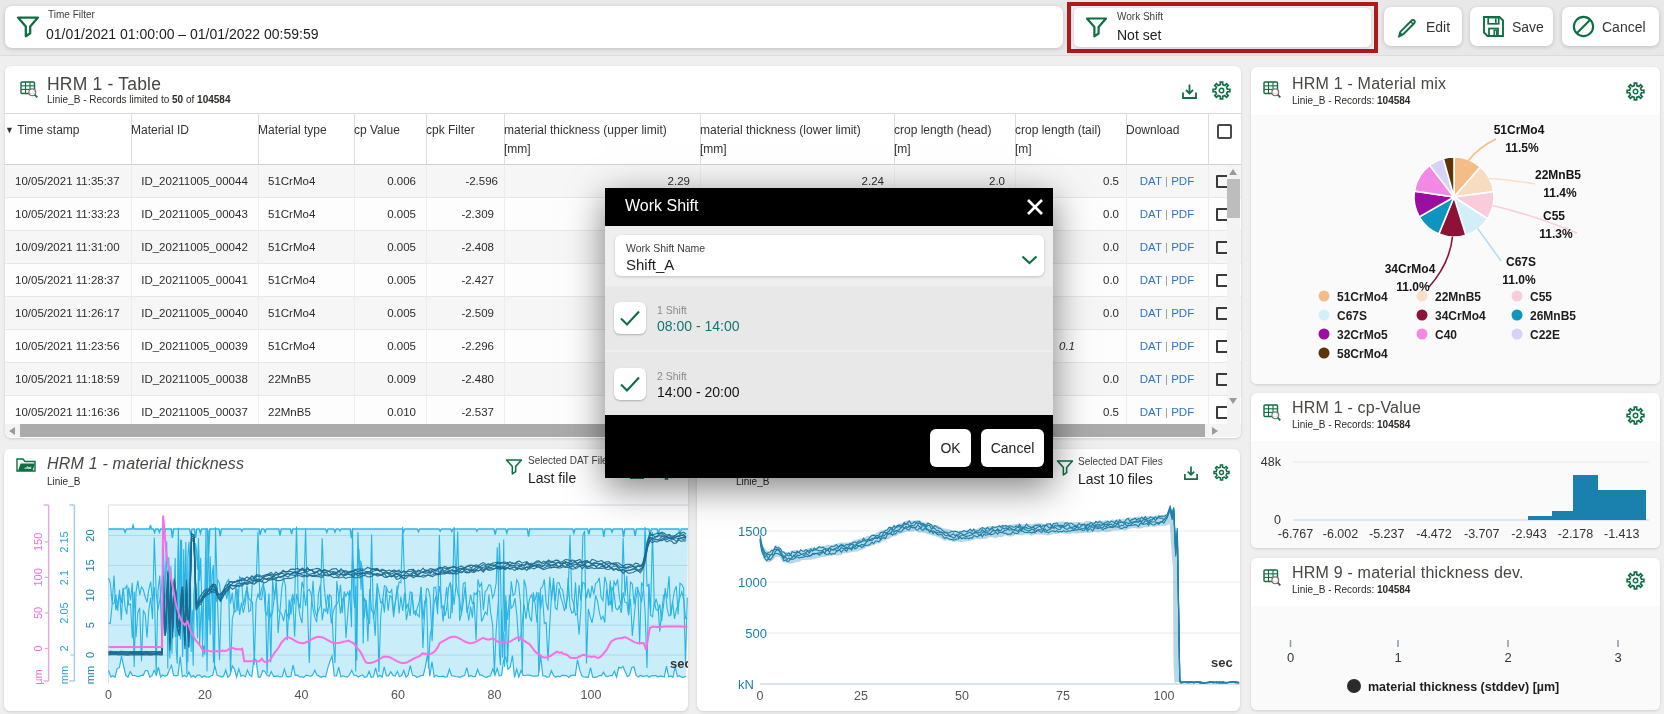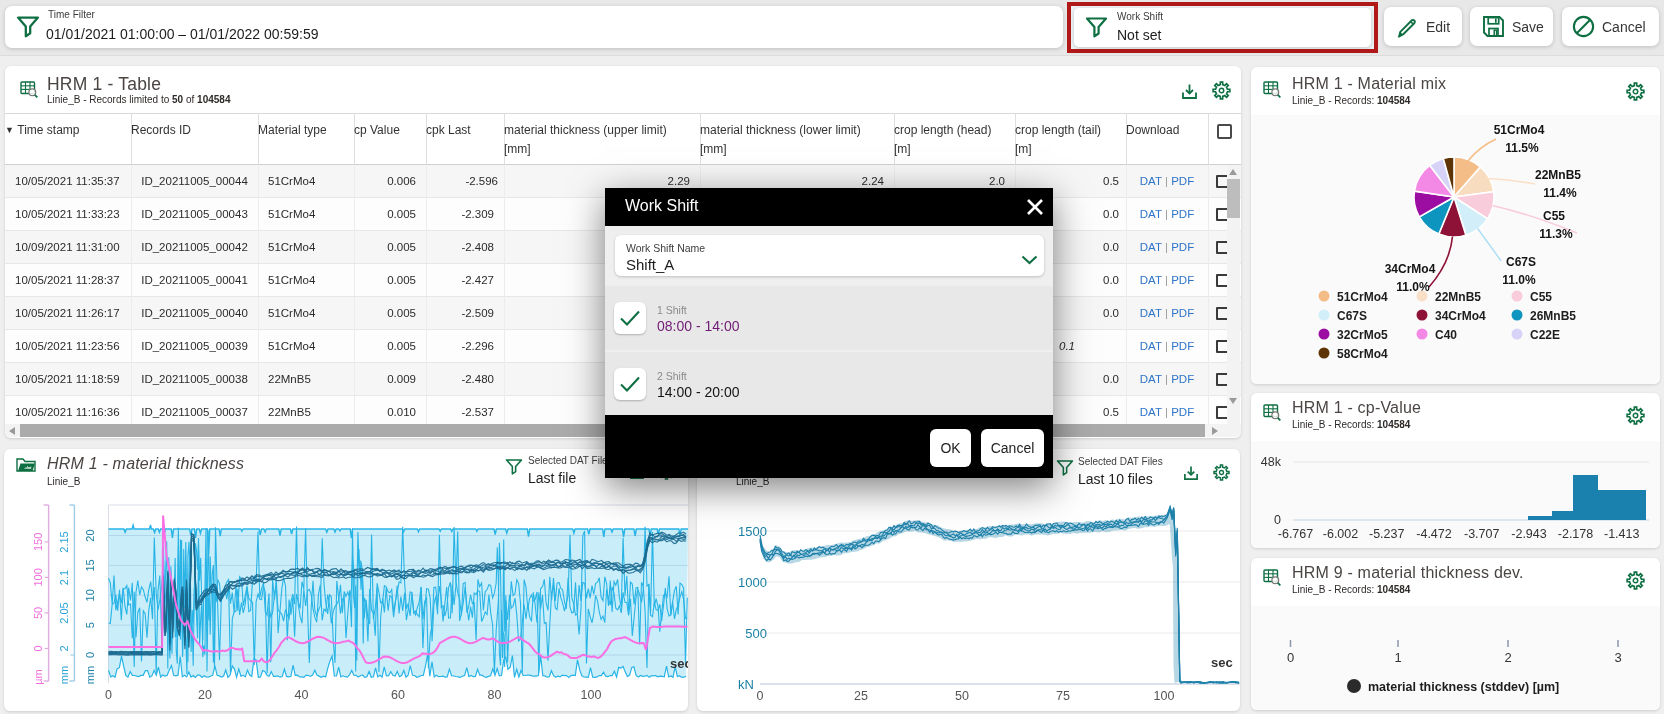--- a/index.html
+++ b/index.html
@@ -77,24 +77,24 @@
 <div class="abs" style="left:258px;top:113px;width:1px;height:52px;background:#dedede;"></div>
 <div class="abs" style="left:354px;top:113px;width:1px;height:52px;background:#dedede;"></div>
 <div class="abs" style="left:426px;top:113px;width:1px;height:52px;background:#dedede;"></div>
 <div class="abs" style="left:504px;top:113px;width:1px;height:52px;background:#dedede;"></div>
 <div class="abs" style="left:700px;top:113px;width:1px;height:52px;background:#dedede;"></div>
 <div class="abs" style="left:894px;top:113px;width:1px;height:52px;background:#dedede;"></div>
 <div class="abs" style="left:1015px;top:113px;width:1px;height:52px;background:#dedede;"></div>
 <div class="abs" style="left:1126px;top:113px;width:1px;height:52px;background:#dedede;"></div>
 <div class="abs" style="left:1208px;top:113px;width:1px;height:52px;background:#dedede;"></div>
 <div class="hdrcell" style="left:5px;top:121px;width:126px;"><span style="font-size:9px;vertical-align:1px;">▼</span>&nbsp;Time stamp</div>
-<div class="hdrcell" style="left:131px;top:121px;width:127px;">Records ID</div>
+<div class="hdrcell" style="left:131px;top:121px;width:127px;">Material ID</div>
 <div class="hdrcell" style="left:258px;top:121px;width:96px;">Material type</div>
 <div class="hdrcell" style="left:354px;top:121px;width:72px;">cp Value</div>
-<div class="hdrcell" style="left:426px;top:121px;width:78px;">cpk Last</div>
+<div class="hdrcell" style="left:426px;top:121px;width:78px;">cpk Filter</div>
 <div class="hdrcell" style="left:504px;top:121px;width:196px;">material thickness (upper limit)<br>[mm]</div>
 <div class="hdrcell" style="left:700px;top:121px;width:194px;">material thickness (lower limit)<br>[mm]</div>
 <div class="hdrcell" style="left:894px;top:121px;width:121px;">crop length (head)<br>[m]</div>
 <div class="hdrcell" style="left:1015px;top:121px;width:111px;">crop length (tail)<br>[m]</div>
 <div class="hdrcell" style="left:1126px;top:121px;width:82px;">Download</div>
 <div class="abs" style="left:1217px;top:124px;width:15px;height:15px;border:2px solid #4a4a4a;border-radius:2px;background:#fff;"></div>
 <div class="abs" style="left:5px;top:165px;width:1236px;height:33px;background:#f7f6f6;border-bottom:1px solid #e7e7e7;"></div>
 <div class="abs" style="left:131px;top:165px;width:1px;height:33px;background:#ececec;"></div>
 <div class="abs" style="left:258px;top:165px;width:1px;height:33px;background:#ececec;"></div>
 <div class="abs" style="left:354px;top:165px;width:1px;height:33px;background:#ececec;"></div>
@@ -539,21 +539,21 @@
 <div class="abs" style="left:626px;top:242px;font-size:10.5px;color:#3c3c3c;z-index:53;">Work Shift Name</div>
 <div class="abs" style="left:626px;top:256px;font-size:15px;color:#1d1d1d;z-index:53;">Shift_A</div>
 <div class="abs" style="left:1021px;top:251px;z-index:53;"><svg width="17" height="10" viewBox="0 0 17 10">
       <path d="M1.5 1.5 L8.5 8 L15.5 1.5" fill="none" stroke="#0e6f42" stroke-width="2.1"></path>
     </svg></div>
 <div class="abs" style="left:614px;top:302px;width:32px;height:32px;background:#fff;border-radius:6px;box-shadow:0 1px 2px rgba(0,0,0,0.25);z-index:52;"></div>
 <div class="abs" style="left:619px;top:309px;z-index:53;"><svg width="22" height="18" viewBox="0 0 22 18">
       <path d="M2 9.5 L8 15.5 L20 2.5" fill="none" stroke="#0e6f42" stroke-width="2.1"></path>
     </svg></div>
 <div class="abs" style="left:657px;top:304px;font-size:10.5px;color:#8b8b8b;z-index:52;">1 Shift</div>
-<div class="abs" style="left:657px;top:318px;font-size:14px;color:#701a75;z-index:52;">08:00 - 14:00</div>
+<div class="abs" style="left:657px;top:318px;font-size:14px;color:#0f766e;z-index:52;">08:00 - 14:00</div>
 <div class="abs" style="left:614px;top:368px;width:32px;height:32px;background:#fff;border-radius:6px;box-shadow:0 1px 2px rgba(0,0,0,0.25);z-index:52;"></div>
 <div class="abs" style="left:619px;top:375px;z-index:53;"><svg width="22" height="18" viewBox="0 0 22 18">
       <path d="M2 9.5 L8 15.5 L20 2.5" fill="none" stroke="#0e6f42" stroke-width="2.1"></path>
     </svg></div>
 <div class="abs" style="left:657px;top:370px;font-size:10.5px;color:#8b8b8b;z-index:52;">2 Shift</div>
 <div class="abs" style="left:657px;top:384px;font-size:14px;color:#141414;z-index:52;">14:00 - 20:00</div>
 <div class="abs" style="left:605px;top:415px;width:448px;height:63px;background:#000;z-index:51;"></div>
 <div class="abs" style="left:930px;top:429px;width:41px;height:38px;background:#fff;border-radius:6px;z-index:52;font-size:14px;color:#222;text-align:center;line-height:38px;">OK</div>
 <div class="abs" style="left:981px;top:429px;width:63px;height:38px;background:#fff;border-radius:6px;z-index:52;font-size:14px;color:#222;text-align:center;line-height:38px;">Cancel</div>
 </body></html>

